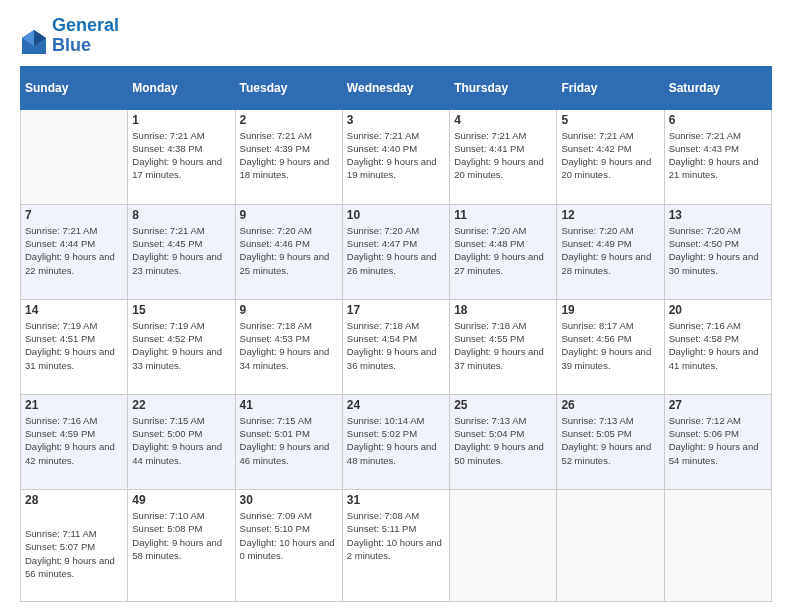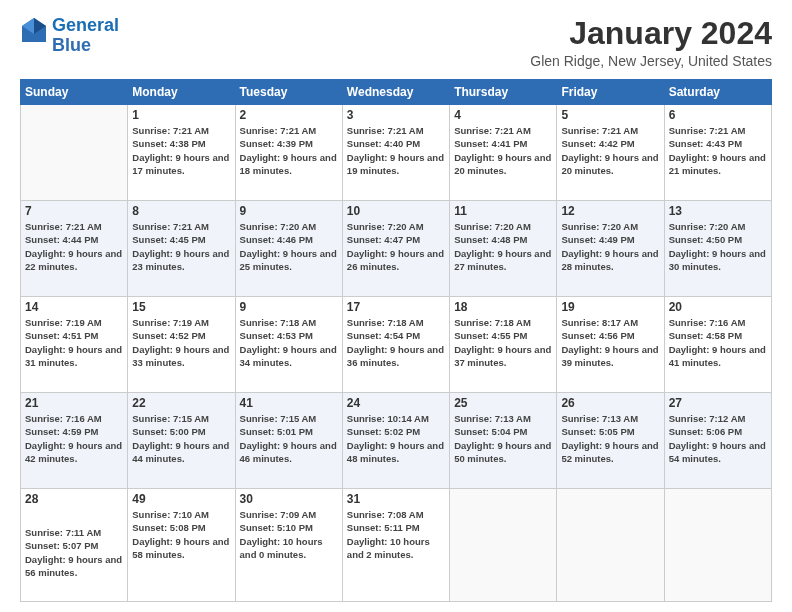--- a/index.html
+++ b/index.html
@@ -18,21 +18,21 @@
       flex-direction: column;
     }
     .header {
       display: flex;
       justify-content: space-between;
       align-items: flex-start;
       margin-bottom: 10px;
     }
     .logo {
       display: flex;
-      align-items: flex-start;
+      align-items: flex-end;
       gap: 4px;
     }
     .logo-text {
       font-size: 18px;
       font-weight: bold;
       color: #333;
       line-height: 1.1;
     }
     .logo-text span {
       color: #1a6eb5;
@@ -60,21 +60,21 @@
       border: 1px solid #ccc;
       border-collapse: collapse;
       width: 100%;
       table-layout: fixed;
     }
     .calendar th {
       background-color: #2e6db4;
       color: #fff;
       font-size: 12px;
       font-weight: bold;
-      padding: 5px 4px;
+      padding: 14px 4px;
       border: 1px solid #2e6db4;
       text-align: left;
     }
     .calendar td {
       border: 1px solid #ccc;
       vertical-align: top;
       padding: 3px 4px;
       font-size: 10px;
       color: #333;
       background: #fff;
@@ -87,21 +87,20 @@
       font-size: 12px;
       font-weight: bold;
       color: #333;
       display: block;
       margin-bottom: 2px;
     }
     .day-info {
       font-size: 9.5px;
       color: #444;
       line-height: 1.4;
-      font-weight: bold;
     }
     .alt-row td {
       background: #f0f4fa;
     }
   </style>
 </head>
 <body>
 
 <div class="page">
   <div class="header">
@@ -109,24 +108,20 @@
       <svg class="logo-icon" viewBox="0 0 28 28">
         <polygon points="14,2 26,10 26,26 2,26 2,10" fill="#2e6db4"></polygon>
         <polygon points="14,2 26,10 14,18" fill="#1a4f8a"></polygon>
         <polygon points="14,2 2,10 14,18" fill="#4a90d9"></polygon>
       </svg>
       <div class="logo-text">
         <div><span>General</span></div>
         <div><span style="color:#2e6db4">Blue</span></div>
       </div>
     </div>
-    <div class="title-block">
-      <div class="month-title">January 2024</div>
-      <div class="location">Glen Ridge, New Jersey, United States</div>
-    </div>
   </div>
 
   <table class="calendar">
     <thead>
       <tr>
       <th>Sunday</th>
           <th>Monday</th>
           <th>Tuesday</th>
           <th>Wednesday</th>
           <th>Thursday</th>

